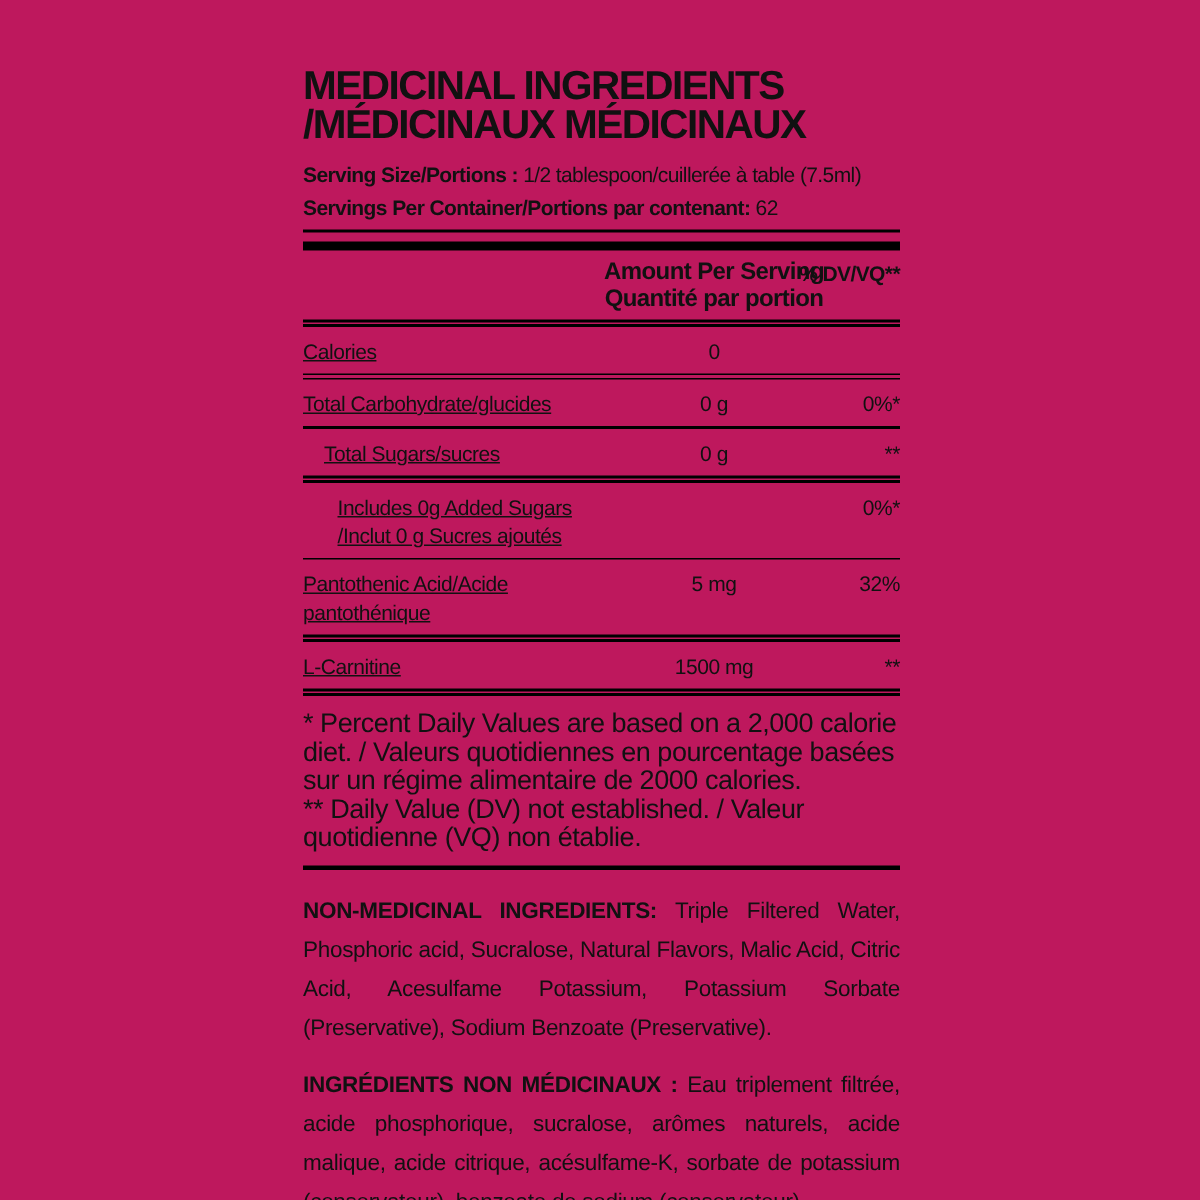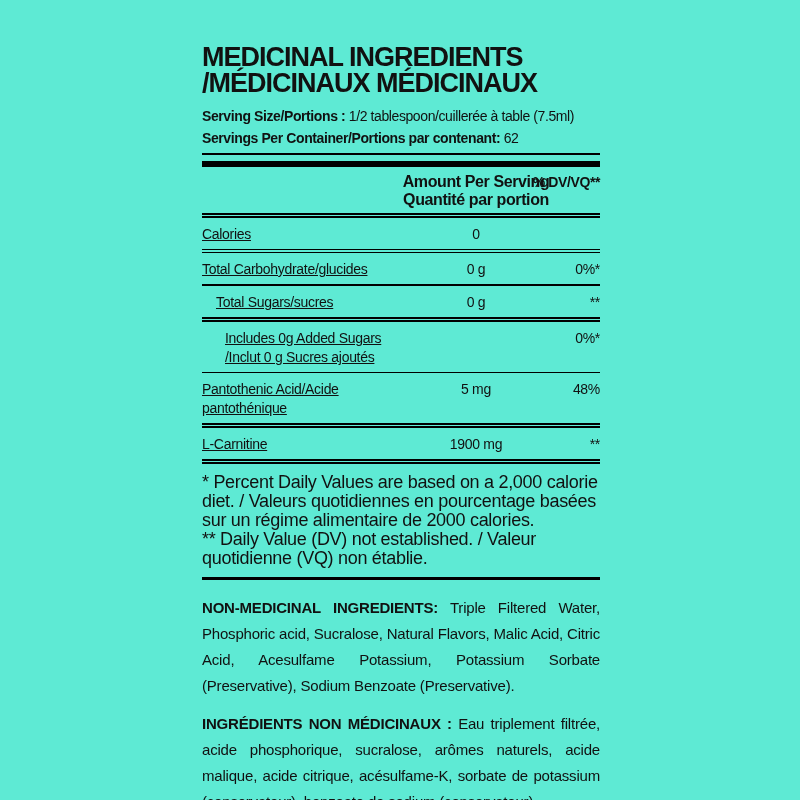--- a/index.html
+++ b/index.html
@@ -1,19 +1,19 @@
 <!DOCTYPE html>
 <html><head>
 <meta charset="utf-8">
 <style>
   * { margin: 0; padding: 0; box-sizing: border-box; }
   html, body { width: 800px; height: 800px; background: #ffffff; }
   body { font-family: "Liberation Sans", sans-serif; color: #111111; }
 
-  .page { position: relative; width: 800px; height: 800px; background: #5eead4; overflow: hidden; }
+  .page { position: relative; width: 800px; height: 800px; background: #be185d; overflow: hidden; }
   .panel { position: absolute; left: 202px; top: 44px; width: 398px; }
 
   
   .title { font-weight: bold; font-size: 27px; line-height: 26px; letter-spacing: -1px; white-space: nowrap; }
 
   
   .serving { margin-top: 9px; font-size: 14px; line-height: 22px; letter-spacing: -0.4px; white-space: nowrap; }
   .serving b { letter-spacing: -0.4px; }
 
   
@@ -99,26 +99,26 @@
     <div class="row indent-2 sep-thin">
       <div class="name">Includes 0g Added Sugars
 /Inclut 0 g Sucres ajoutés</div>
       <div class="amount"></div>
       <div class="dv">0%*</div>
     </div>
 
     <div class="row sep-double">
       <div class="name">Pantothenic Acid/Acide pantothénique</div>
       <div class="amount">5 mg</div>
-      <div class="dv">48%</div>
+      <div class="dv">32%</div>
     </div>
 
     <div class="row sep-double">
       <div class="name">L-Carnitine</div>
-      <div class="amount">1900 mg</div>
+      <div class="amount">1500 mg</div>
       <div class="dv">**</div>
     </div>
 
     <div class="footnotes">
       <div>* Percent Daily Values are based on a 2,000 calorie diet. / Valeurs quotidiennes en pourcentage basées sur un régime alimentaire de 2000 calories.</div>
       <div>** Daily Value (DV) not established. / Valeur quotidienne (VQ) non établie.</div>
     </div>
 
     <div class="rule-bottom"></div>
 

